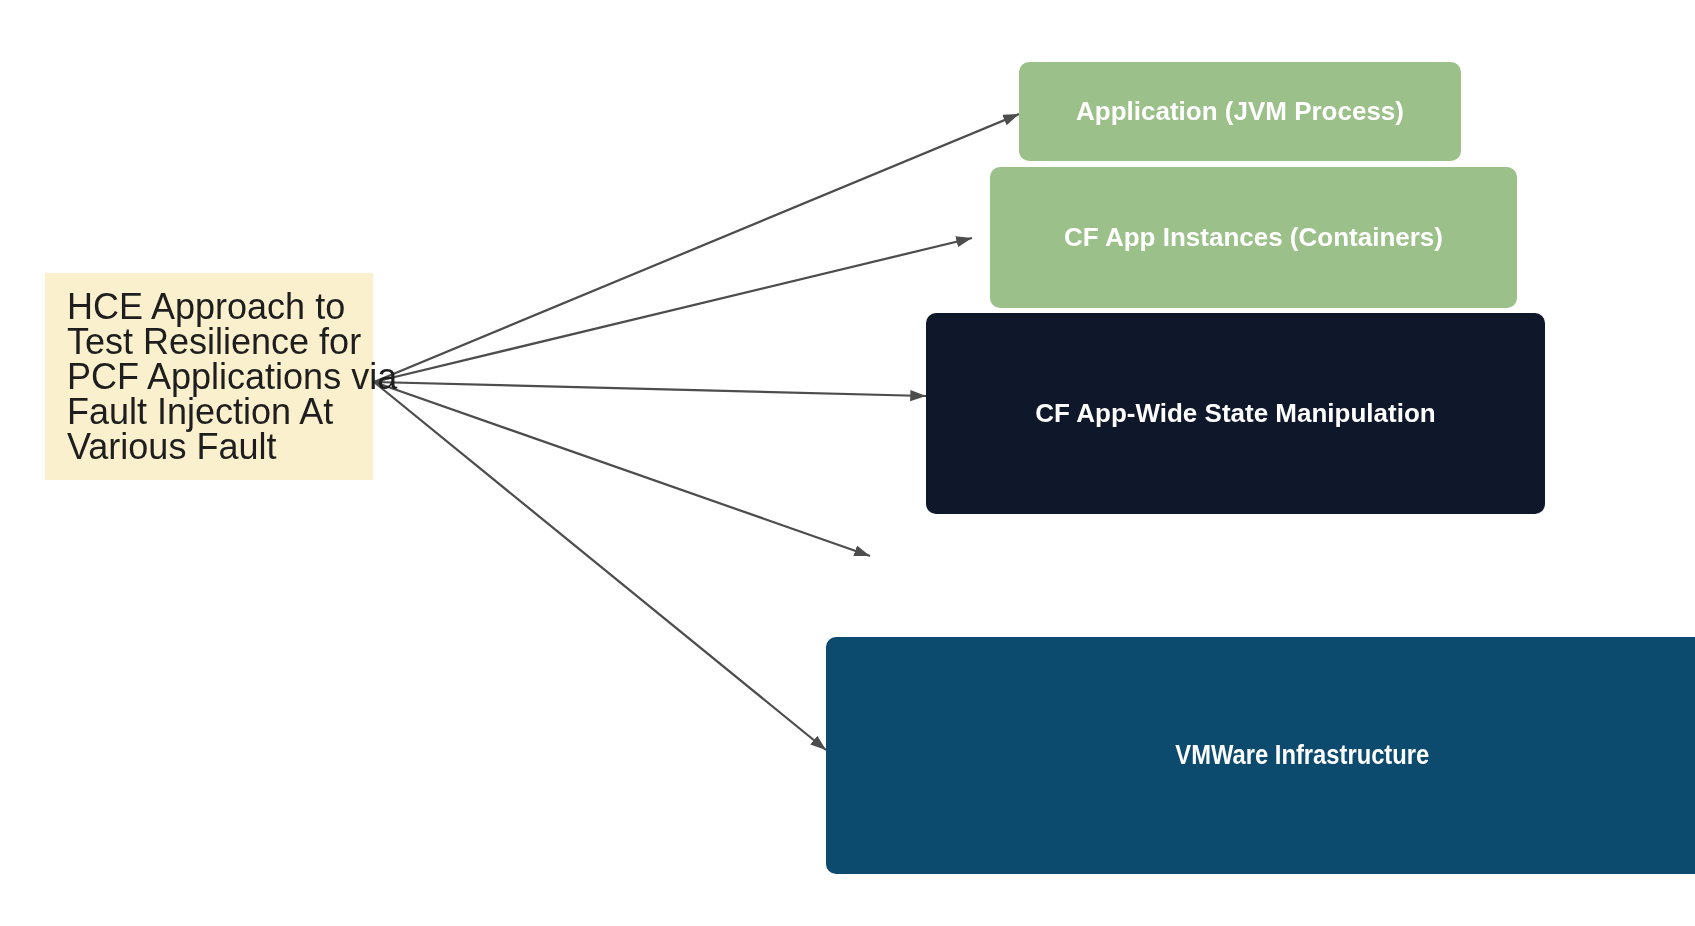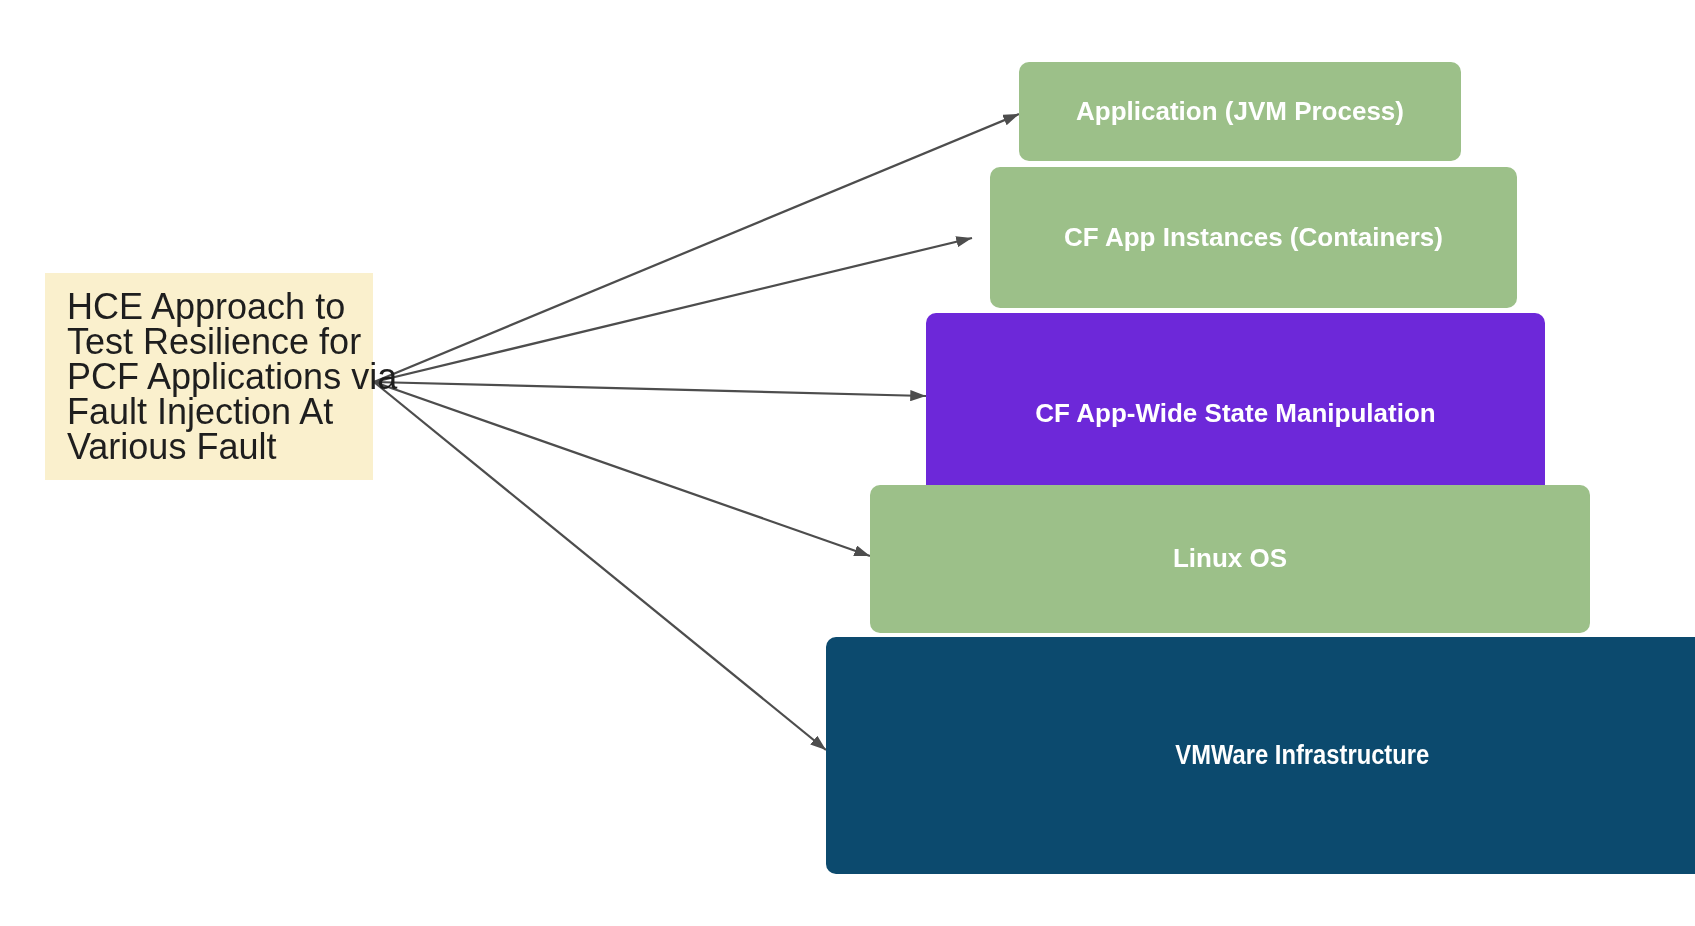--- a/index.html
+++ b/index.html
@@ -85,23 +85,20 @@
     <div class="source-line">Fault Injection At</div>
     <div class="source-line">Various Fault</div>
   </div>
 
   <div class="level-box" style="left: 1019px; top: 62px; width: 442px; height: 99px; background: rgb(156, 192, 137);">
     <span class="level-label">Application (JVM Process)</span>
   </div>
   <div class="level-box" style="left: 972px; top: 167px; width: 527px; height: 141px; background: rgb(156, 192, 137); margin-left: 18px;">
     <span class="level-label">CF App Instances (Containers)</span>
   </div>
-  <div class="level-box" style="left: 926px; top: 313px; width: 619px; height: 201px; background: #6d28d9;">
+  <div class="level-box" style="left: 926px; top: 313px; width: 619px; height: 201px; background: #0f172a;">
     <span class="level-label">CF App-Wide State Manipulation</span>
-  </div>
-  <div class="level-box" style="left: 870px; top: 485px; width: 720px; height: 148px; background: rgb(156, 192, 137);">
-    <span class="level-label">Linux OS</span>
   </div>
   <div class="level-box" style="left: 826px; top: 637px; width: 952px; height: 237px; background: #0c4a6e;">
     <span class="level-label condensed">VMWare Infrastructure</span>
   </div>
 
 </div>
 
 </body></html>

